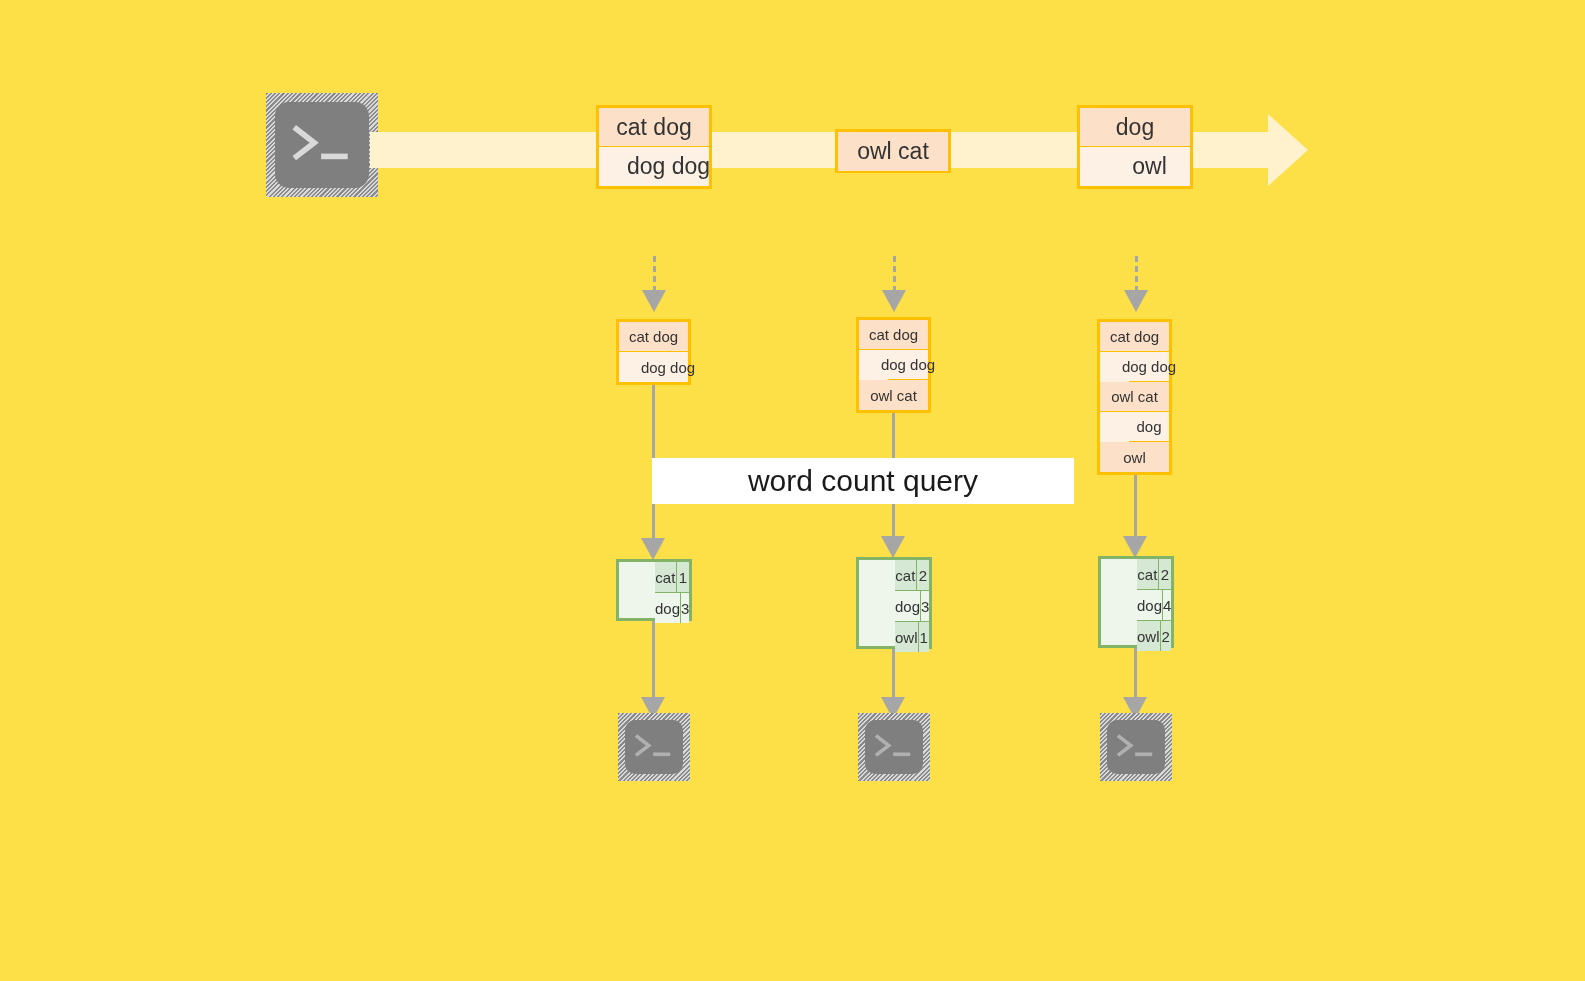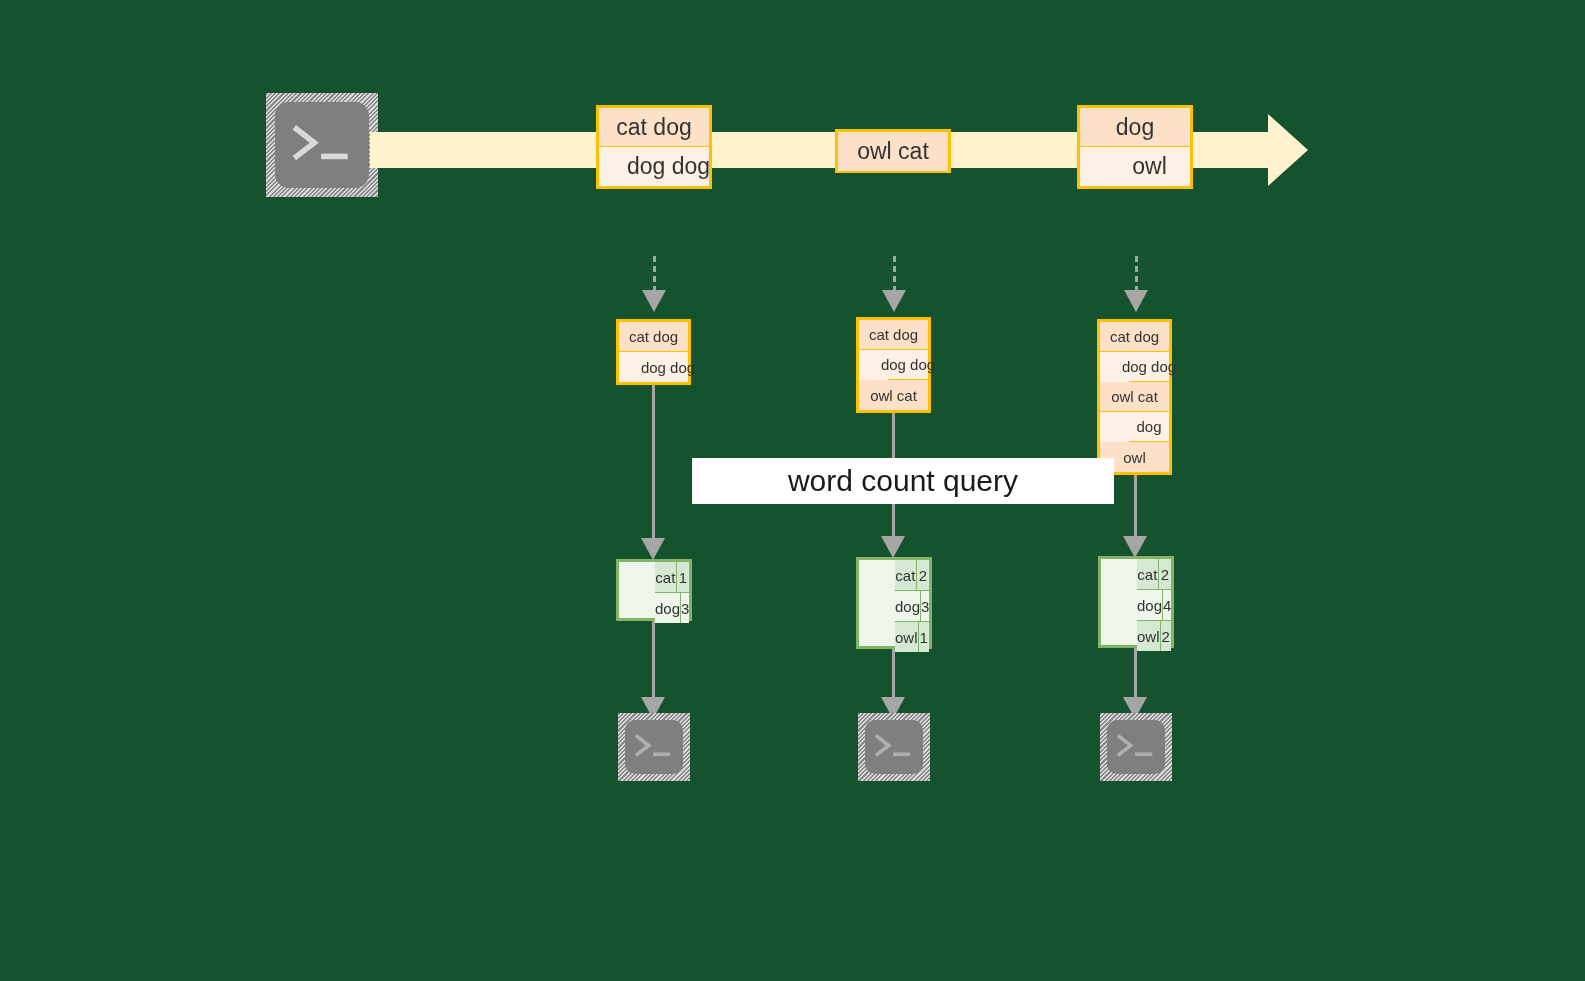--- a/index.html
+++ b/index.html
@@ -7,21 +7,21 @@
     padding: 0;
     background: #000000;
   }
   body {
     font-family: "Liberation Sans", sans-serif;
   }
   #stage {
     position: relative;
     width: 1585px;
     height: 981px;
-    background: #14532d;
+    background: #fde047;
     overflow: hidden;
   }
 
   
   .terminal {
     position: absolute;
     background-image:
       repeating-linear-gradient(135deg,
         #8a8a8a 0px, #8a8a8a 1.5px,
         #d9d9d9 1.5px, #d9d9d9 3px);
@@ -286,17 +286,17 @@
   <div class="terminal small" style="left:1100px; top:713px; width:72px; height:68px;">
     <div class="screen"></div>
     <div class="prompt">
       <svg viewBox="0 0 100 60" width="100%" height="100%" preserveAspectRatio="xMidYMid meet">
         <path d="M18 10 L40 27 L18 44" fill="none" stroke="#b0b0b0" stroke-width="7" stroke-linecap="square" stroke-linejoin="miter"></path>
         <line x1="52" y1="44" x2="78" y2="44" stroke="#b0b0b0" stroke-width="7" stroke-linecap="square"></line>
       </svg>
     </div>
   </div>
 
-  <div class="banner" style="left:692px; top:458px; width:422px; height:46px;align-items:center;">
+  <div class="banner" style="left:652px; top:458px; width:422px; height:46px;align-items:center;">
     <span>word count query</span>
   </div>
 
 </div>
 
 </body></html>

